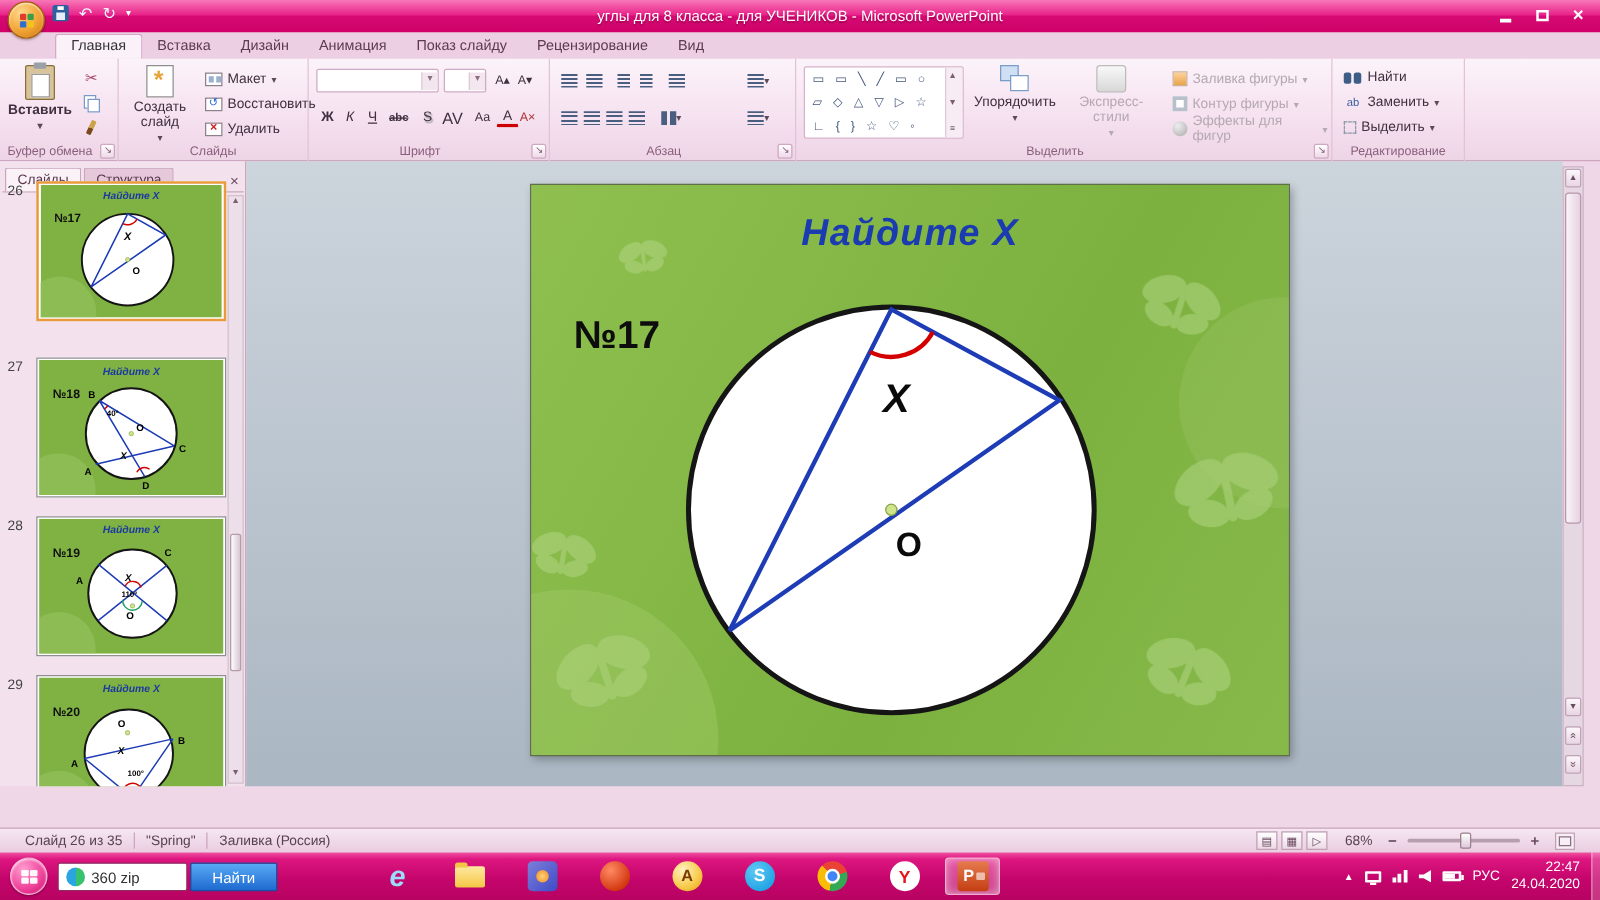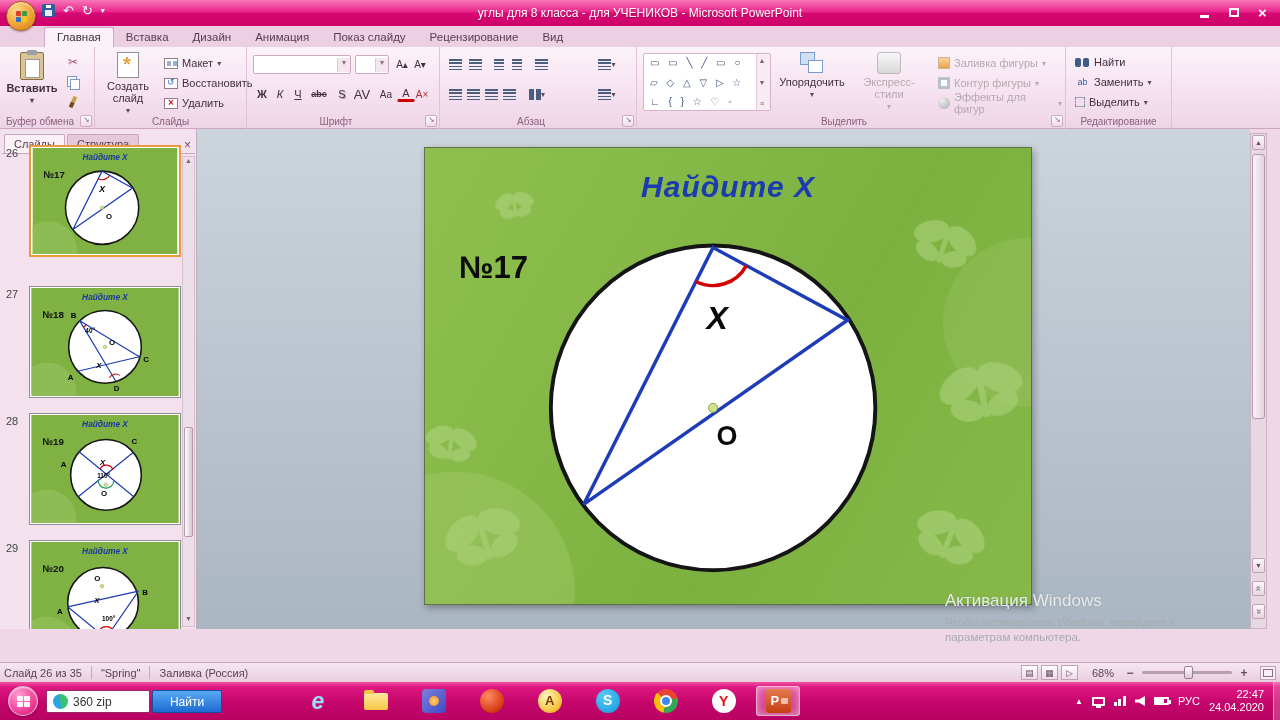--- a/index.html
+++ b/index.html
@@ -111,21 +111,21 @@
 
 
 #notes{position:absolute;left:197px;top:629px;width:1053px;height:31px;background:#fff;border-top:2px solid #b9a3b1;padding:7px 0 0 14px;color:#333;font-size:13px;}
 
 
 #watermark{position:absolute;left:945px;top:591px;width:320px;z-index:40;pointer-events:none;}
 .w1{font-size:17px;color:#e6eaec;text-shadow:0 0 2px rgba(100,100,100,.3);}
 .w2{font-size:11.5px;color:#a6abb0;line-height:15px;margin-top:4px;}
 
 
-#statusbar{position:absolute;left:0;top:662px;width:1280px;height:20px;background:linear-gradient(#f6e7f2,#e9cde0);border-top:1px solid #c9a7bd;display:flex;align-items:center;padding:0 4px;font-size:11px;color:#5a4252;}
+#statusbar{position:absolute;left:0;top:662px;width:1280px;height:20px;background:linear-gradient(#f6e7f2,#e9cde0);border-top:1px solid #c9a7bd;display:flex;align-items:center;padding:0 20px;font-size:11px;color:#5a4252;}
 .ssep{width:1px;height:13px;background:#cba4bd;margin:0 9px;}
 .vb{width:17px;height:15px;border:1px solid #c0a0b4;background:linear-gradient(#fff,#ecd9e6);margin-left:3px;font-size:9px;text-align:center;line-height:14px;color:#6a4a60;}
 #zoom-label{margin:0 10px 0 14px;}
 .zbtn{font-size:12px;font-weight:bold;color:#6a4a60;width:12px;text-align:center;}
 #sl-track{width:90px;height:3px;background:#b79fb0;border-radius:2px;position:relative;margin:0 6px;}
 #sl-thumb{position:absolute;left:42px;top:-5px;width:9px;height:13px;background:linear-gradient(#fff,#dcc9d7);border:1px solid #9a7f91;border-radius:2px;}
 #fit-btn{width:16px;height:14px;border:1px solid #c0a0b4;background:#f8eef5;margin-left:10px;position:relative;}
 #fit-btn::after{content:"";position:absolute;inset:2px;border:1px solid #8a6f82;}
 
 
@@ -516,25 +516,20 @@
 
   <div id="vscroll">
     <span class="vs-btn" style="top:1px;">▲</span>
     <div id="vs-thumb"></div>
     <span class="vs-btn" style="top:424px;">▼</span>
     <span class="vs-btn" style="top:447px;"><span class="dblchev">»</span></span>
     <span class="vs-btn" style="top:470px;"><span class="dblchev down">»</span></span>
   </div>
 
 
-  <div id="watermark">
-    <div class="w1">Активация Windows</div>
-    <div class="w2"><span>Чтобы активировать Windows, перейдите к</span><br>
-    <span>параметрам компьютера.</span></div>
-  </div>
 
   <div id="statusbar">
     <span>Слайд 26 из 35</span>
     <span class="ssep"></span>
     <span>"Spring"</span>
     <span class="ssep"></span>
     <span>Заливка (Россия)</span>
     <span style="margin-left:auto;"></span>
     <span class="vb">▤</span>
     <span class="vb">▦</span>

